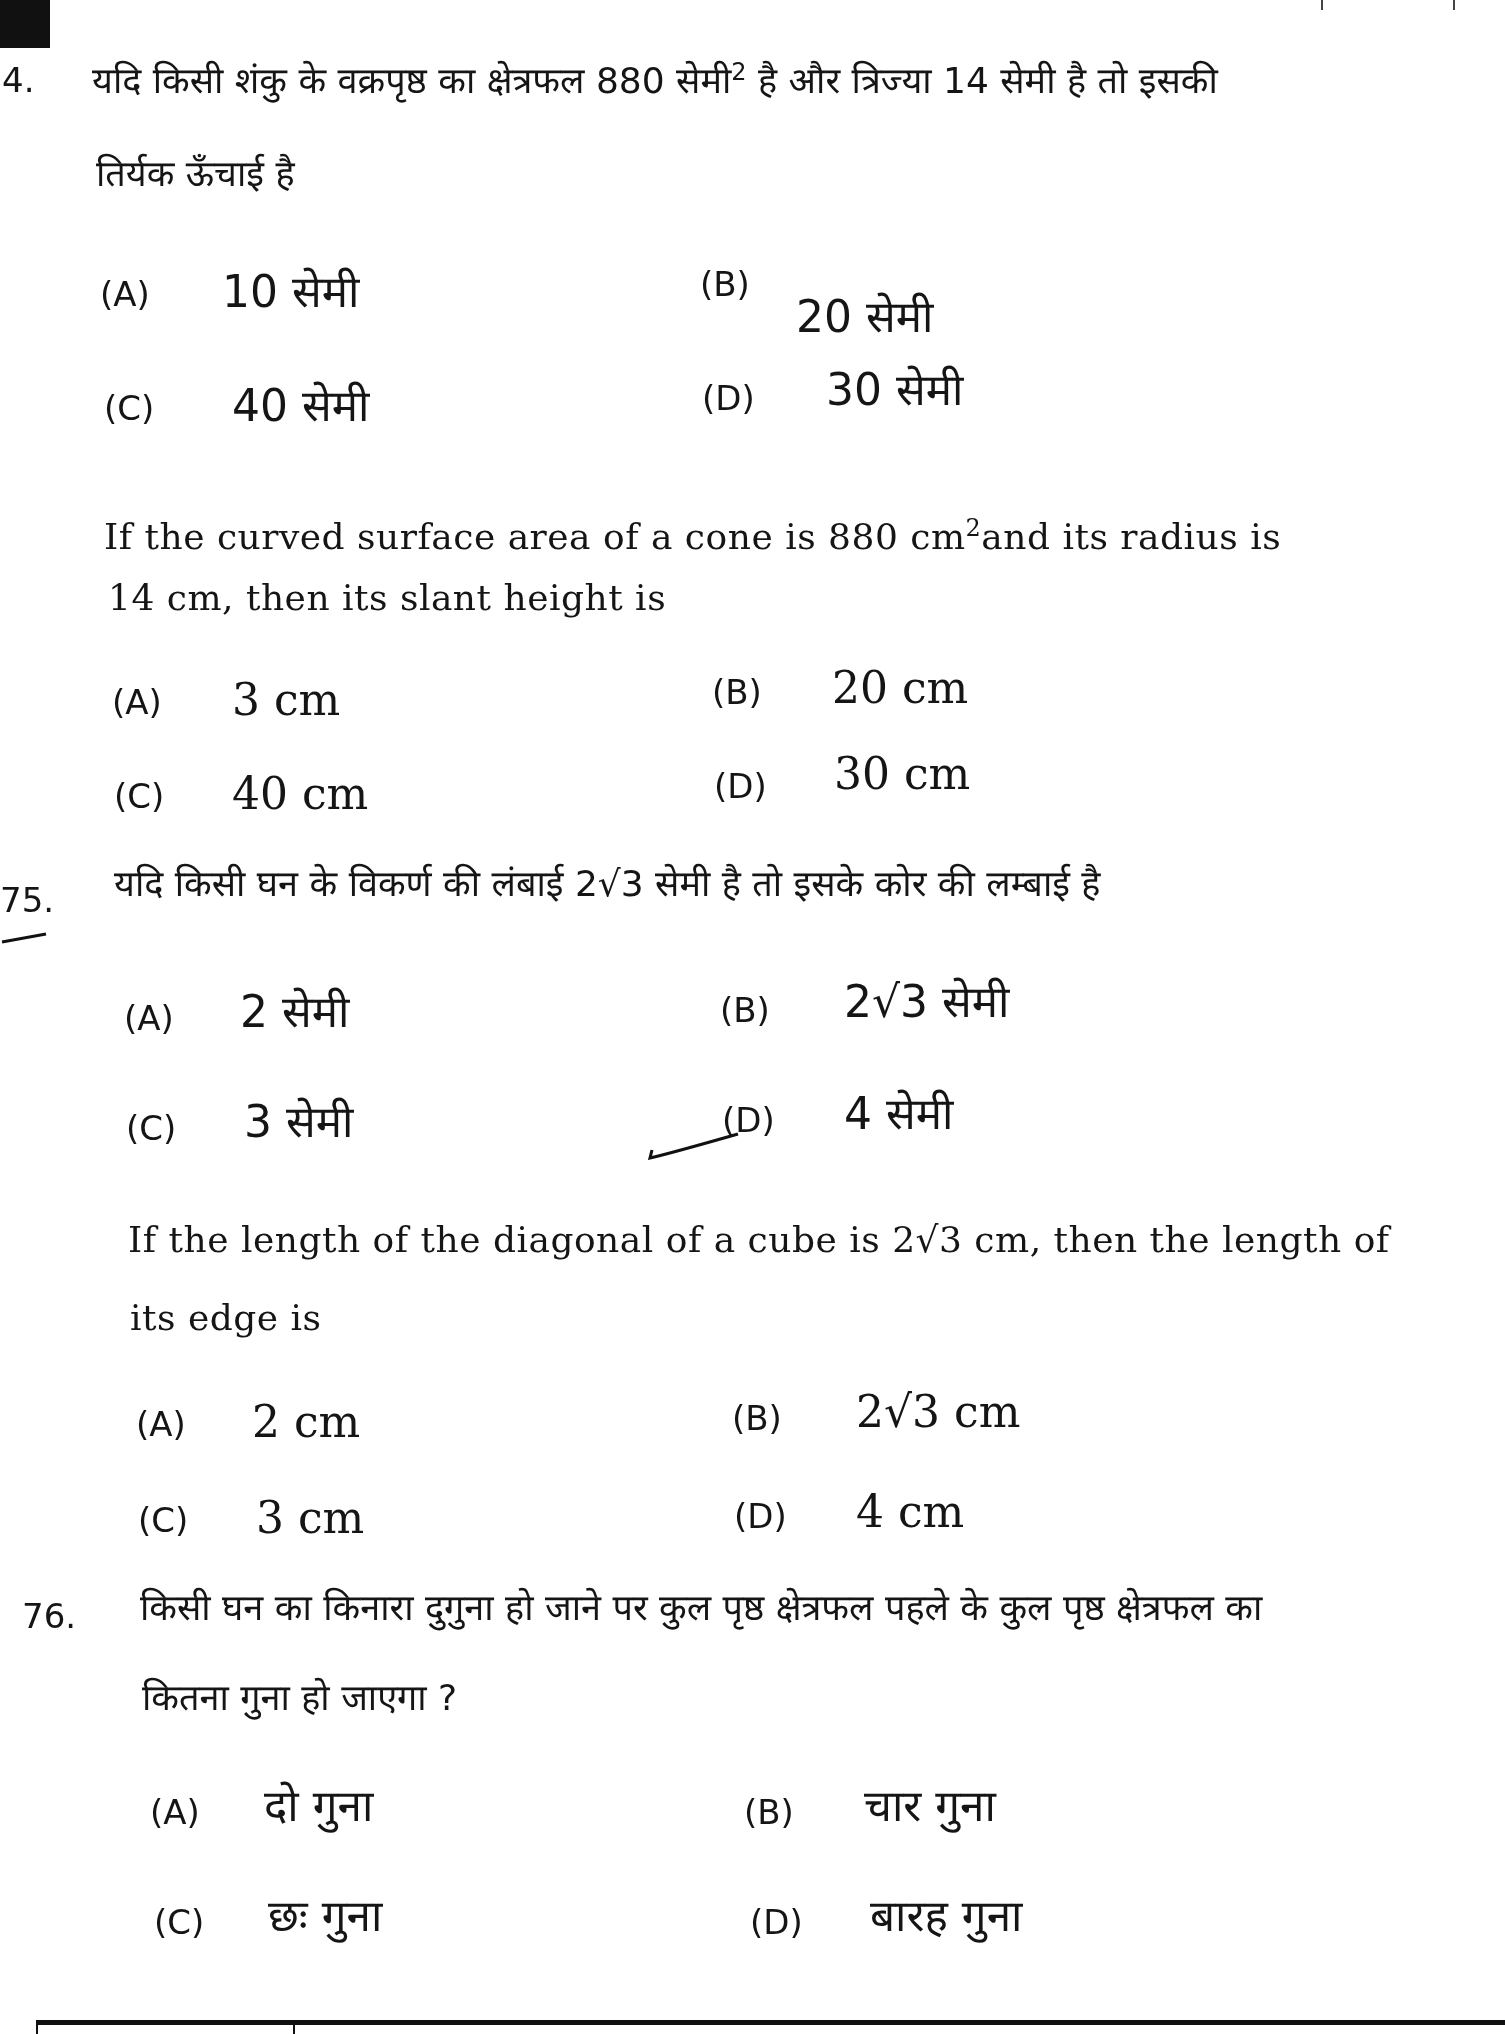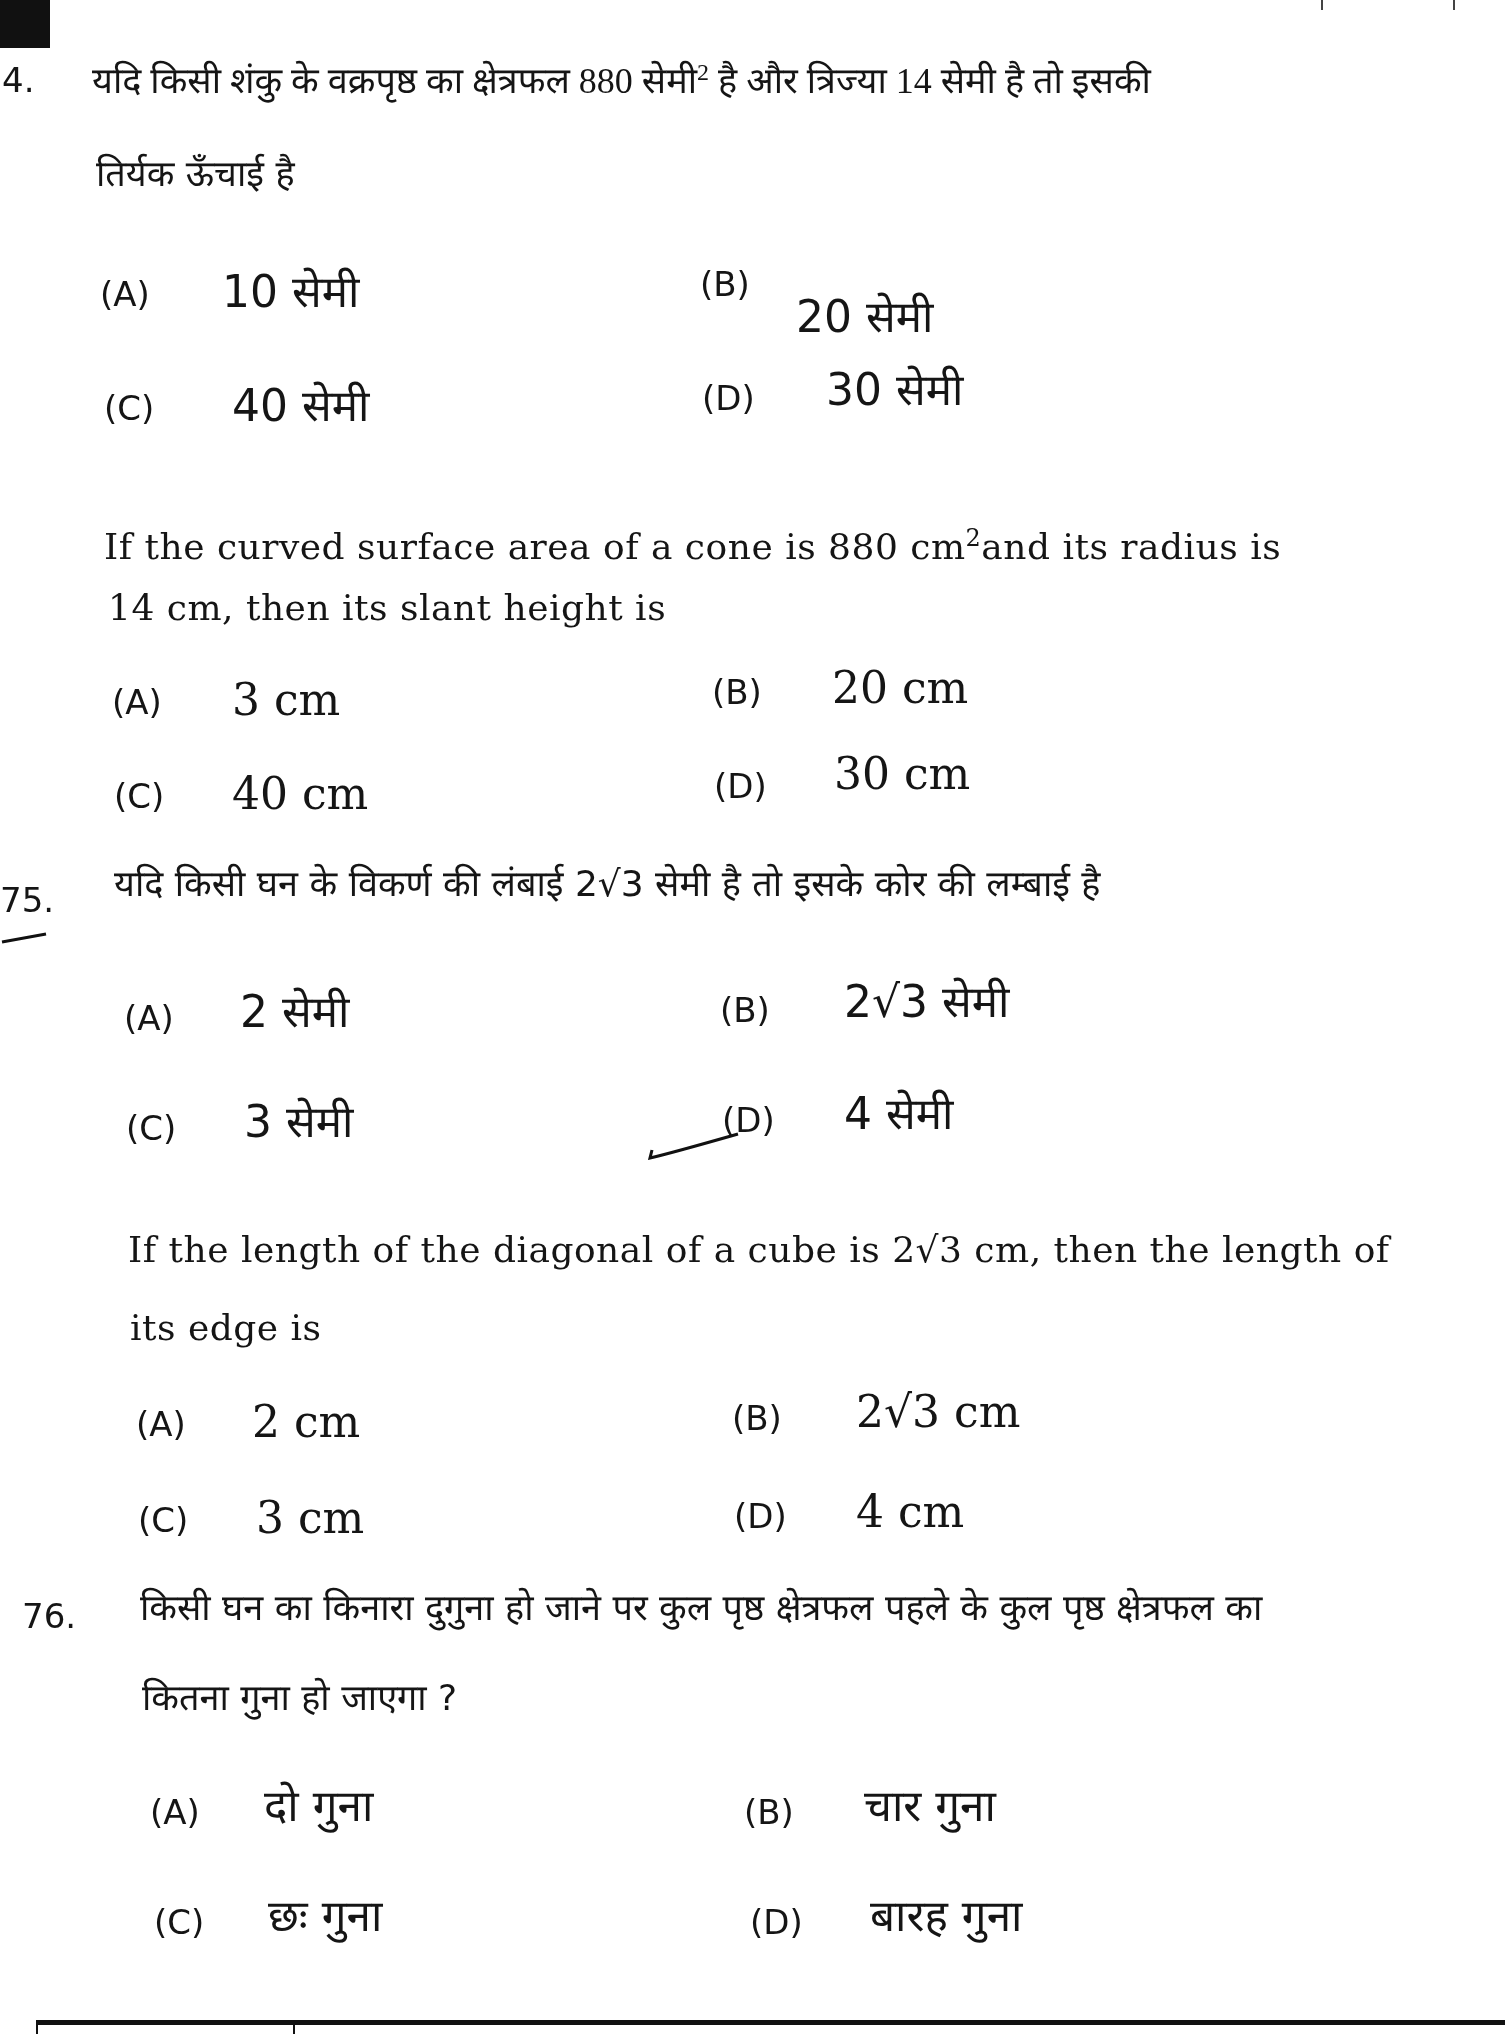--- a/index.html
+++ b/index.html
@@ -9,42 +9,42 @@
     position: relative; overflow: hidden;
   }
   .corner-mark {
     position: absolute; left: 0; top: 0; width: 50px; height: 48px; background: #111;
   }
   .top-bracket {
     position: absolute; right: 50px; top: 0; width: 130px; height: 10px;
     border-left: 2px solid #444; border-right: 2px solid #444;
   }
   .q-line { position: absolute; font-size: 36px; line-height: 44px; white-space: nowrap; }
-  .en-line { position: absolute; font-family: "DejaVu Serif", "Liberation Serif", serif; font-size: 36px; line-height: 64px; white-space: nowrap; letter-spacing: 0.5px; }
+  .en-line { position: absolute; font-family: "DejaVu Serif", "Liberation Serif", serif; font-size: 36px; line-height: 44px; white-space: nowrap; letter-spacing: 0.5px; }
   .qnum { position: absolute; font-size: 34px; line-height: 44px; }
   .opt-label { position: absolute; font-size: 34px; line-height: 44px; }
   .opt-val { position: absolute; font-size: 44px; line-height: 44px; white-space: nowrap; }
   .opt-val.en { font-family: "DejaVu Serif", "Liberation Serif", serif; }
   sup { font-size: 24px; }
   .tick {
     position: absolute; left: 648px; top: 1128px; width: 110px; height: 40px;
   }
   .margin-mark { position: absolute; left: 0; top: 930px; width: 50px; height: 14px; }
   .bottom-rule { position: absolute; left: 36px; right: 0; top: 2020px; height: 5px; background: #111; }
   .bottom-box { position: absolute; left: 36px; top: 2020px; width: 255px; height: 14px; border-left: 2px solid #111; border-right: 2px solid #111; }
 </style>
 </head>
 <body>
 
 <div class="corner-mark"></div>
 <div class="top-bracket"></div>
 
 <div>
   <span class="qnum" style="left:2px; top:58px;">4.</span>
-  <div class="q-line" style="left:92px; top:50px;font-family:Liberation Serif, serif;"><span>यदि किसी शंकु के वक्रपृष्ठ का क्षेत्रफल 880 सेमी</span><sup>2</sup><span> है और त्रिज्या 14 सेमी है तो इसकी</span></div>
+  <div class="q-line" style="left:92px; top:50px;"><span>यदि किसी शंकु के वक्रपृष्ठ का क्षेत्रफल 880 सेमी</span><sup>2</sup><span> है और त्रिज्या 14 सेमी है तो इसकी</span></div>
   <div class="q-line" style="left:96px; top:152px;">तिर्यक ऊँचाई है</div>
 
   <span class="opt-label" style="left:100px; top:272px;">(A)</span>
   <span class="opt-val" style="left:222px; top:270px;">10 सेमी</span>
   <span class="opt-label" style="left:700px; top:262px;">(B)</span>
   <span class="opt-val" style="left:796px; top:254px;margin-top:41px;">20 सेमी</span>
   <span class="opt-label" style="left:104px; top:386px;">(C)</span>
   <span class="opt-val" style="left:232px; top:384px;">40 सेमी</span>
   <span class="opt-label" style="left:702px; top:376px;">(D)</span>
   <span class="opt-val" style="left:826px; top:368px;">30 सेमी</span>

